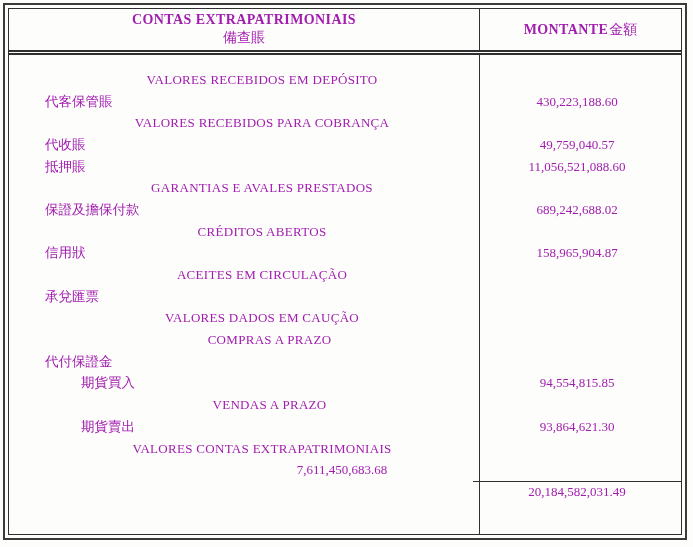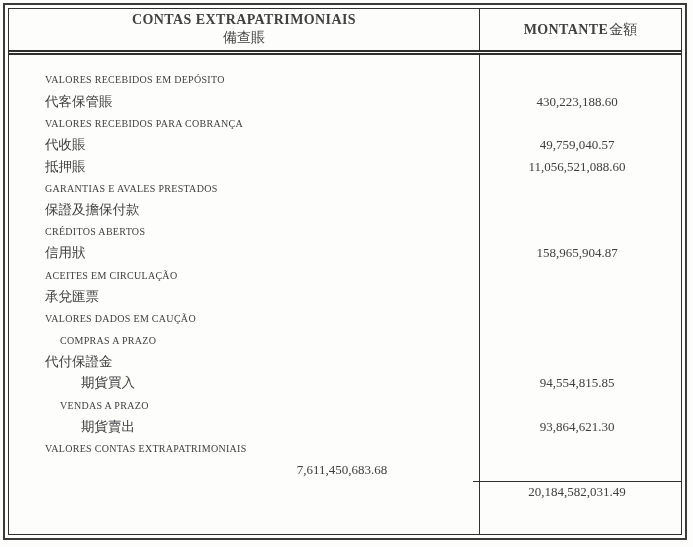--- a/index.html
+++ b/index.html
@@ -2,21 +2,21 @@
 <html><head>
 <meta charset="utf-8">
 <style>
   * { margin:0; padding:0; box-sizing:border-box; }
   html,body { background:#ffffff; }
   .page {
     position:relative;
     width:693px; height:547px;
     background:#fdfdfc;
     font-family:"Liberation Serif","DejaVu Serif",serif;
-    color:#404040;
+    color:#a21caf;
     overflow:hidden;
   }
   
   .frame {
     position:absolute; left:3px; top:3px;
     width:684px; height:537px;
     border:2px solid #3a3a3a;
     padding:3px;
   }
   .inner {
@@ -66,21 +66,21 @@
     height:21.7px;
     display:flex; align-items:center;
   }
   .cell-label {
     flex:none; width:470px;
     padding-left:36px;
     white-space:nowrap; overflow:hidden;
   }
   .row.ind1 .cell-label { padding-left:51px; }
   .row.ind2 .cell-label { padding-left:72px; }
-  .lab-pt { font-size:10px; letter-spacing:0.3px; }
+  .lab-pt { font-size:13px; letter-spacing:0.3px;text-align:center; }
   .lab-zh { font-size:13.5px; }
   .cell-amount {
     flex:1;
     text-align:center;
     padding-right:6px;
     font-size:13px;
     white-space:nowrap;
     font-variant-numeric:tabular-nums;
   }
   
@@ -137,20 +137,21 @@
         <div class="row">
           <div class="cell-label lab-zh">抵押賬</div>
           <div class="cell-amount">11,056,521,088.60</div>
         </div>
         <div class="row">
           <div class="cell-label lab-pt">GARANTIAS E AVALES PRESTADOS</div>
           <div class="cell-amount"></div>
         </div>
         <div class="row">
           <div class="cell-label lab-zh">保證及擔保付款</div>
+          <div class="cell-amount">689,242,688.02</div>
         </div>
         <div class="row">
           <div class="cell-label lab-pt">CRÉDITOS ABERTOS</div>
           <div class="cell-amount"></div>
         </div>
         <div class="row">
           <div class="cell-label lab-zh">信用狀</div>
           <div class="cell-amount">158,965,904.87</div>
         </div>
         <div class="row">

